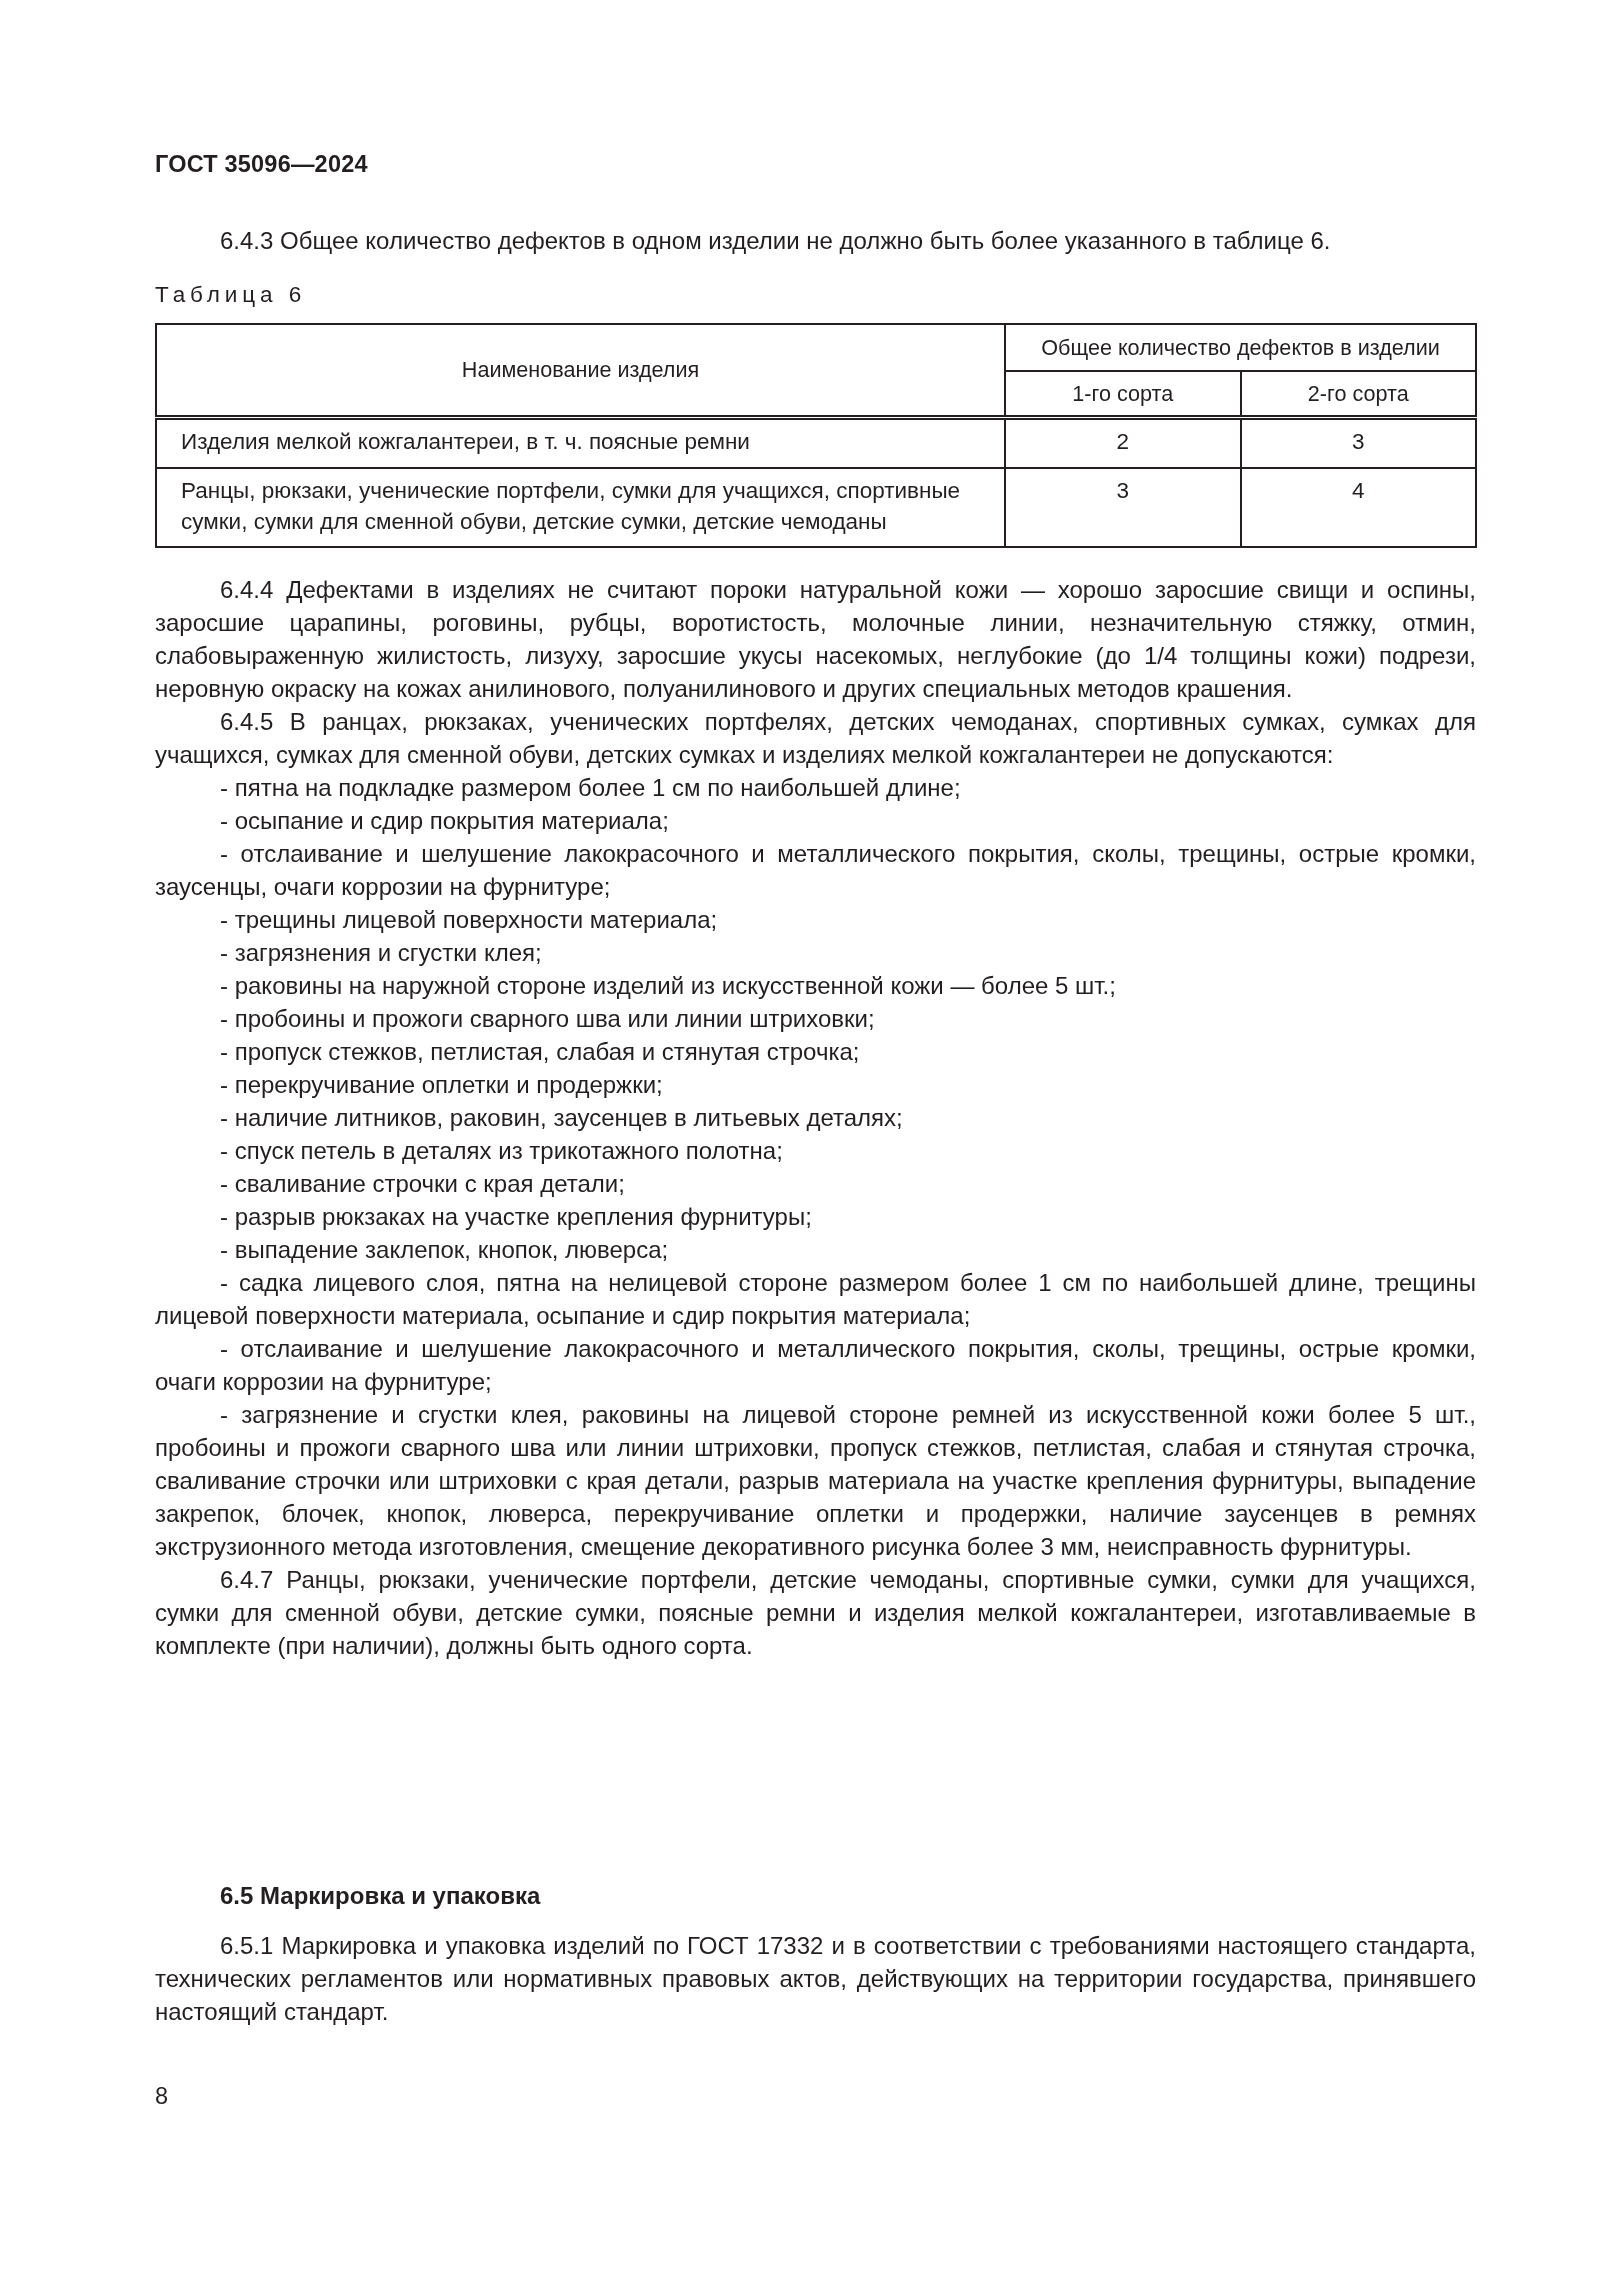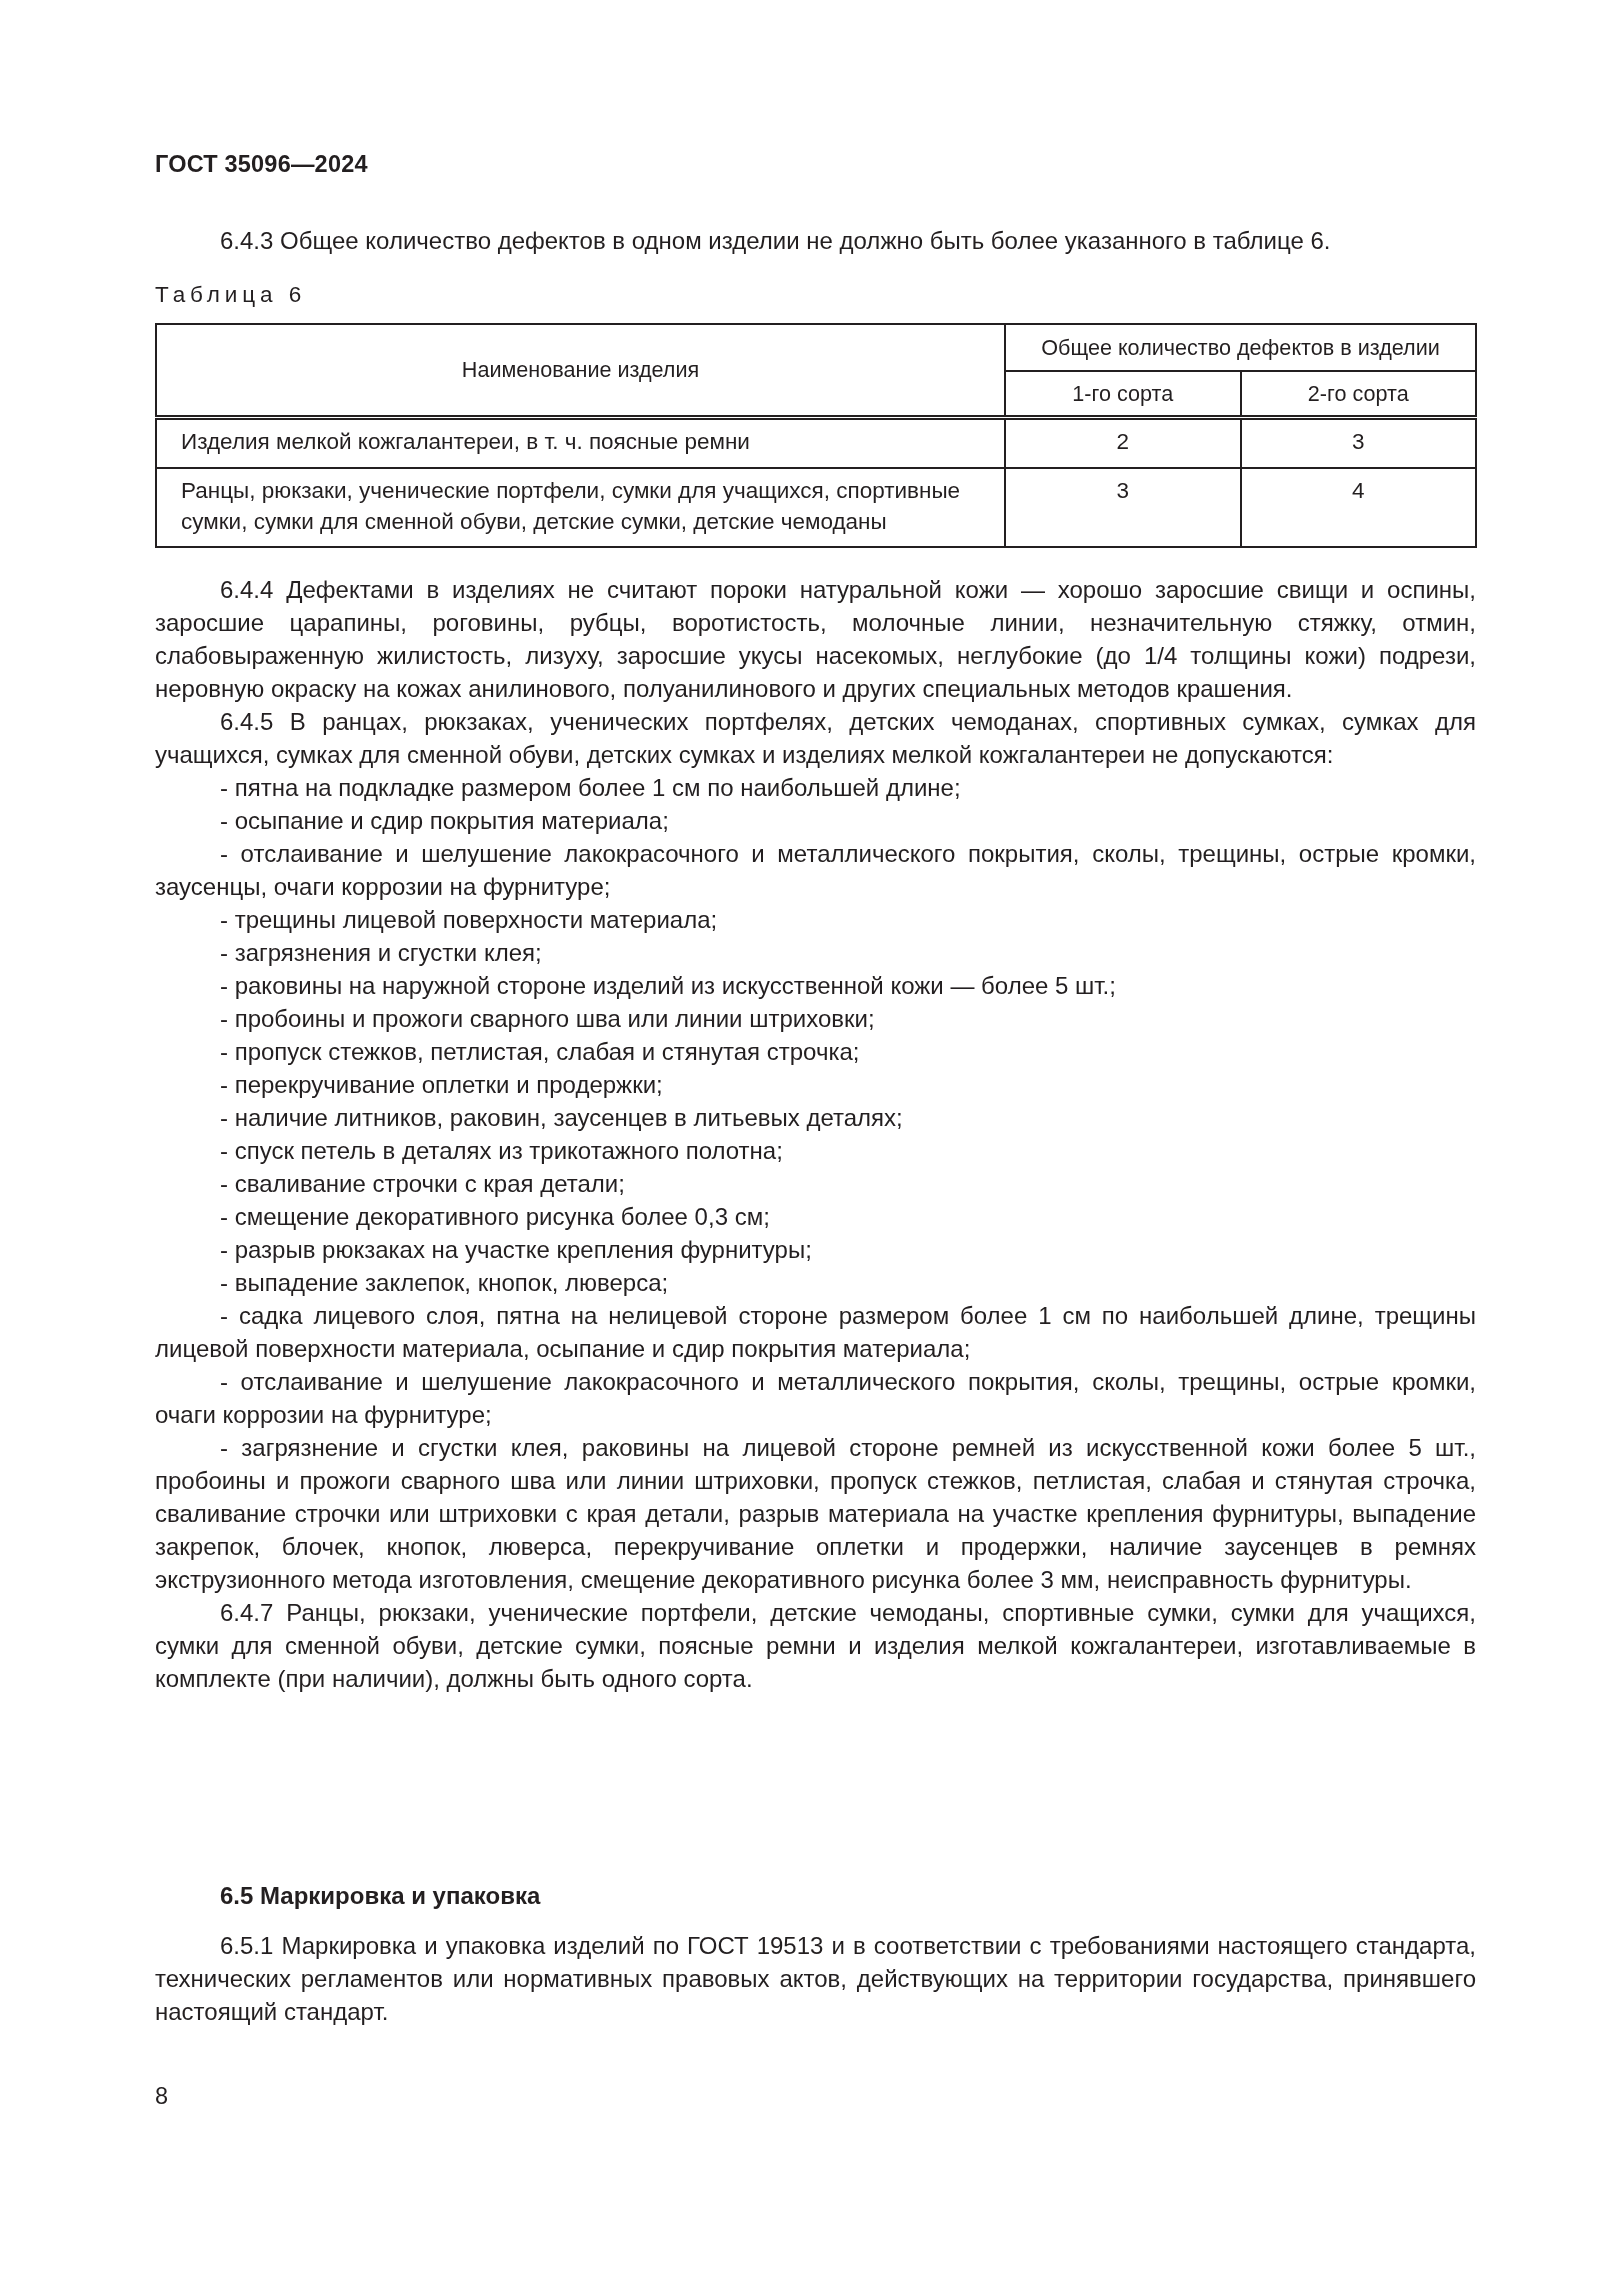--- a/index.html
+++ b/index.html
@@ -176,31 +176,30 @@
     <p class="li">- отслаивание и шелушение лакокрасочного и металлического покрытия, сколы, трещины, острые кромки, заусенцы, очаги коррозии на фурнитуре;</p>
     <p class="li">- трещины лицевой поверхности материала;</p>
     <p class="li">- загрязнения и сгустки клея;</p>
     <p class="li">- раковины на наружной стороне изделий из искусственной кожи — более 5 шт.;</p>
     <p class="li">- пробоины и прожоги сварного шва или линии штриховки;</p>
     <p class="li">- пропуск стежков, петлистая, слабая и стянутая строчка;</p>
     <p class="li">- перекручивание оплетки и продержки;</p>
     <p class="li">- наличие литников, раковин, заусенцев в литьевых деталях;</p>
     <p class="li">- спуск петель в деталях из трикотажного полотна;</p>
     <p class="li">- сваливание строчки с края детали;</p>
-    <p class="li">- смещение декоративного рисунка более 0,3 см;</p>
     <p class="li">- разрыв рюкзаках на участке крепления фурнитуры;</p>
     <p class="li">- выпадение заклепок, кнопок, люверса;</p>
 
     <p class="li">- садка лицевого слоя, пятна на нелицевой стороне размером более 1 см по наибольшей длине, трещины лицевой поверхности материала, осыпание и сдир покрытия материала;</p>
     <p class="li">- отслаивание и шелушение лакокрасочного и металлического покрытия, сколы, трещины, острые кромки, очаги коррозии на фурнитуре;</p>
     <p class="li">- загрязнение и сгустки клея, раковины на лицевой стороне ремней из искусственной кожи более 5 шт., пробоины и прожоги сварного шва или линии штриховки, пропуск стежков, петлистая, слабая и стянутая строчка, сваливание строчки или штриховки с края детали, разрыв материала на участке крепления фурнитуры, выпадение закрепок, блочек, кнопок, люверса, перекручивание оплетки и продержки, наличие заусенцев в ремнях экструзионного метода изготовления, смещение декоративного рисунка более 3 мм, неисправность фурнитуры.</p>
 
     <p>6.4.7 Ранцы, рюкзаки, ученические портфели, детские чемоданы, спортивные сумки, сумки для учащихся, сумки для сменной обуви, детские сумки, поясные ремни и изделия мелкой кожгалантереи, изготавливаемые в комплекте (при наличии), должны быть одного сорта.</p>
   </div>
 
   <div class="section-title">6.5 Маркировка и упаковка</div>
 
-  <p class="para-651">6.5.1 Маркировка и упаковка изделий по ГОСТ 19513 и в соответствии с требованиями настоящего стандарта, технических регламентов или нормативных правовых актов, действующих на территории государства, принявшего настоящий стандарт.</p>
+  <p class="para-651">6.5.1 Маркировка и упаковка изделий по ГОСТ 17332 и в соответствии с требованиями настоящего стандарта, технических регламентов или нормативных правовых актов, действующих на территории государства, принявшего настоящий стандарт.</p>
 
   <div class="page-number">8</div>
 
 </div>
 
 
 </body></html>

